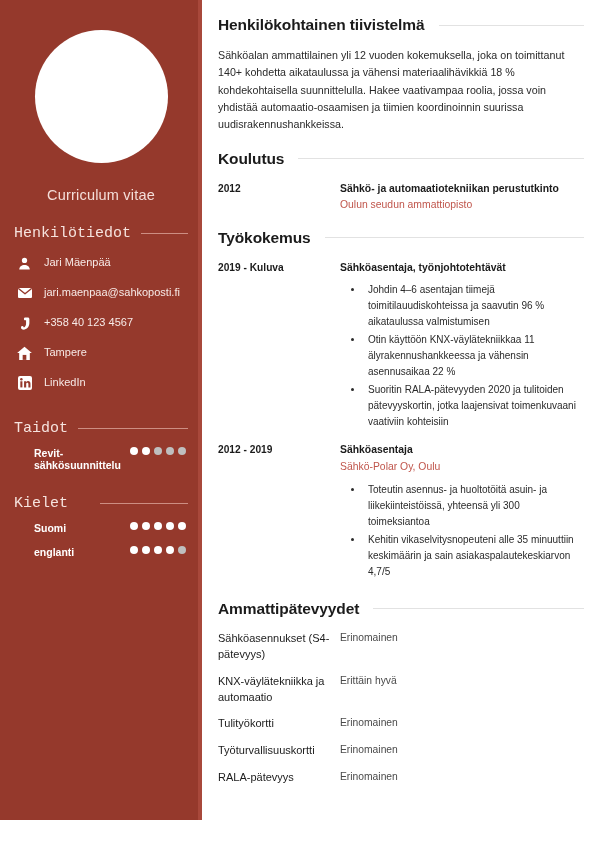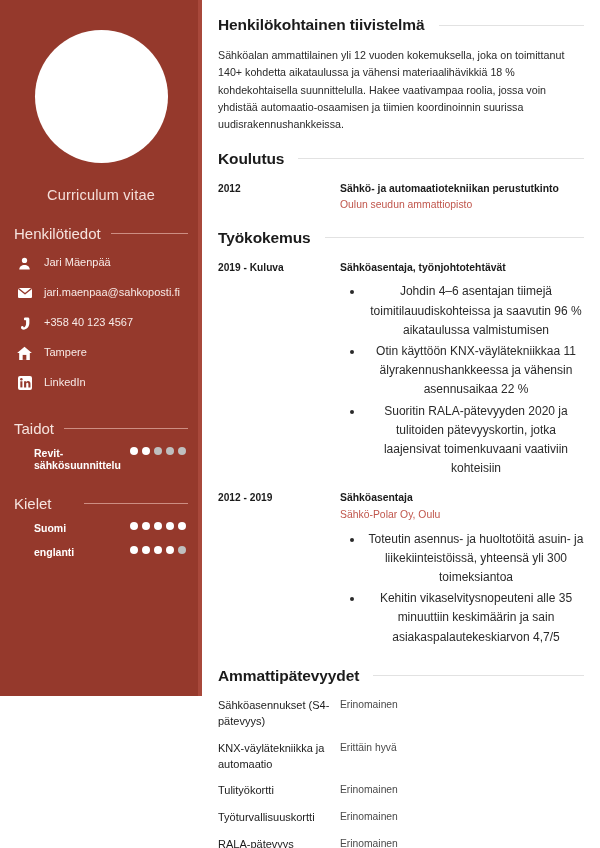--- a/index.html
+++ b/index.html
@@ -6,42 +6,42 @@
   html, body {
     width: 600px; height: 848px;
     background: #ffffff;
     font-family: "Liberation Sans", sans-serif;
     -webkit-font-smoothing: antialiased;
   }
   .page { position: relative; width: 600px; height: 848px; overflow: hidden; background:#fff; display:flex; }
 
   
   .sidebar {
-    width: 202px; min-width:202px; height: 696px;
+    width: 202px; min-width:202px; height: 820px;
     background: #95392c;
     position: relative;
     padding: 0 14px;
     color: #ffffff;
   }
   .sidebar::after {
     content:""; position:absolute; top:0; right:0; width:4px; height:100%;
     background: #a8483b;
   }
   .photo-wrap { padding-top: 30px; display:flex; justify-content:center; }
   .photo {
     width: 133px; height: 133px; border-radius: 50%;
     background: #ffffff;
   }
   .cv-title {
     text-align:center; color:#f4ded9; font-size: 14.5px;
     margin-top: 24px; letter-spacing: .2px;
   }
   .side-head {
     display:flex; align-items:center; gap:10px;
-    margin-top: 22px; margin-bottom: 10px;
+    margin-top: 22px; margin-bottom: 10px; font-family: Liberation Mono, monospace;
   }
   .side-head .txt {
     color:#f6e3de; font-size: 15px; white-space: nowrap;
   }
   .side-head .rule {
     flex:1 1 auto; height:1px; background:#d79e93; opacity:.85;
   }
   .contact-row {
     display:flex; align-items:center; gap:11px;
     margin: 0 0 8px 2px; min-height: 22px;
@@ -95,22 +95,22 @@
   .entry .role {
     font-size: 10.4px; font-weight: bold; color:#1b1b1b; line-height:1.5;
   }
   .entry .org {
     font-size: 10.4px; color:#c0564c; line-height:1.5; margin-top: 1px;
   }
   .bullets {
     margin: 7px 0 0 24px; padding:0; list-style: disc;
   }
   .bullets li {
-    font-size: 12px; line-height: 1.6; color:#2a2a2a;
-    margin-bottom: 2px; padding-left: 4px; text-align: center;
+    font-size: 10px; line-height: 1.6; color:#2a2a2a;
+    margin-bottom: 2px; padding-left: 4px;
   }
   .qual-row { display:flex; margin-bottom: 11px; align-items: flex-start; }
   .qual-row .qname {
     width: 122px; min-width:122px; padding-right: 8px;
     font-size: 11px; font-weight: normal; color:#1b1b1b; line-height:1.45;
   }
   .qual-row .qlvl {
     font-size: 10.3px; color:#4a4a4a; line-height:1.45; padding-top:0px;
   }
 </style>

